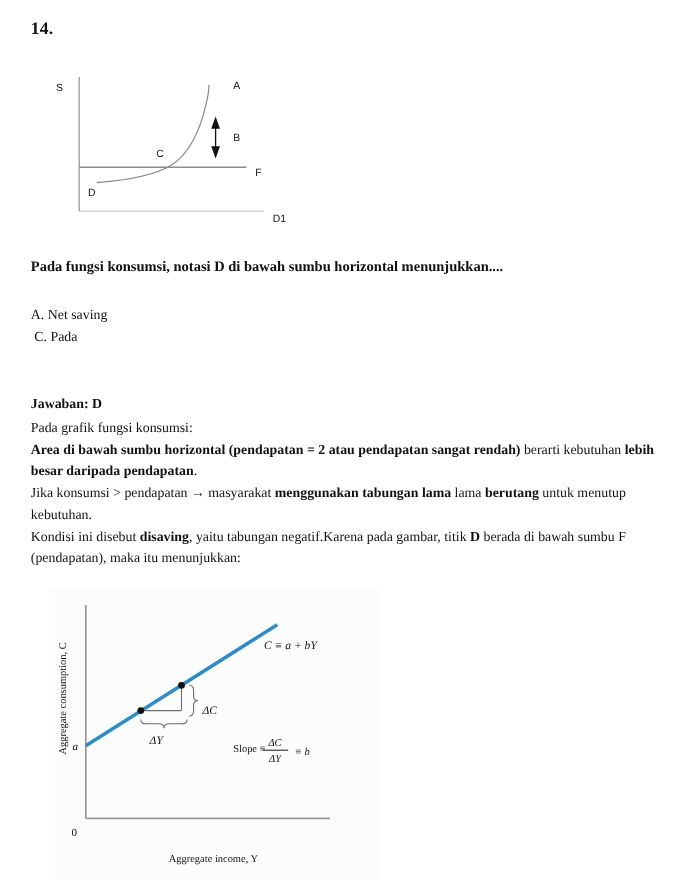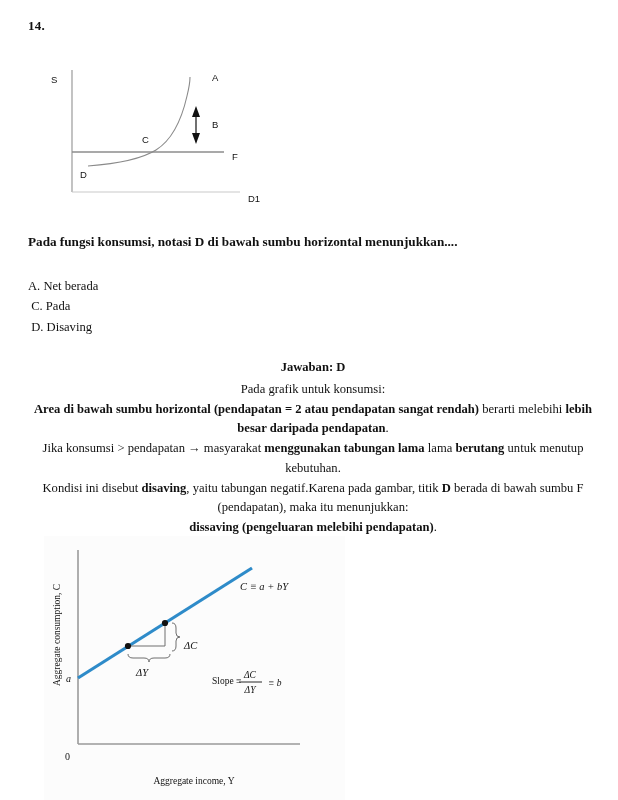--- a/index.html
+++ b/index.html
@@ -14,21 +14,21 @@
     font-family: "Liberation Serif", serif;
     color: #111111;
     overflow: hidden;
   }
 
   
   .qnum {
     position: absolute;
     left: 28px;
     top: 18px;
-    font-size: 13px;
+    font-size: 16px;
     font-weight: bold;
     letter-spacing: 0.2px;
   }
 
   
   .fig1 {
     position: absolute;
     left: 44px;
     top: 62px;
     width: 232px;
@@ -59,21 +59,20 @@
   .options .opt { white-space: pre; }
 
   
   .answer {
     position: absolute;
     left: 28px;
     top: 358px;
     width: 570px;
     font-size: 12.6px;
     line-height: 1.57;
-    text-align: center;
   }
   .answer .ans-head {
     font-weight: bold;
     margin-bottom: 2px;
   }
   .answer p {
     margin: 0;
   }
   .answer b { font-weight: bold; }
 
@@ -116,32 +115,30 @@
     <text x="98" y="81" font-family="Liberation Sans, sans-serif" font-size="9.5" fill="#111111">C</text>
     <text x="36" y="116" font-family="Liberation Sans, sans-serif" font-size="9.5" fill="#111111">D</text>
     <text x="188" y="98" font-family="Liberation Sans, sans-serif" font-size="9.5" fill="#111111">F</text>
     <text x="204" y="140" font-family="Liberation Sans, sans-serif" font-size="9.5" fill="#111111">D1</text>
   </svg>
 </div>
 
 <div class="stem">Pada fungsi konsumsi, notasi D di bawah sumbu horizontal menunjukkan....</div>
 
 <div class="options">
-  <div class="opt">A. Net berada</div>
+  <div class="opt">A. Net saving</div>
   <div class="opt"> C. Pada</div>
-  <div class="opt"> D. Disaving</div>
 </div>
 
 <div class="answer">
   <p class="ans-head">Jawaban: D</p>
-  <p> Pada grafik untuk konsumsi:</p>
-  <p><b>Area di bawah sumbu horizontal (pendapatan = 2 atau pendapatan sangat rendah)</b><span> berarti melebihi </span><b>lebih besar daripada pendapatan</b><span>.</span></p>
+  <p> Pada grafik fungsi konsumsi:</p>
+  <p><b>Area di bawah sumbu horizontal (pendapatan = 2 atau pendapatan sangat rendah)</b><span> berarti kebutuhan </span><b>lebih besar daripada pendapatan</b><span>.</span></p>
   <p><span>Jika konsumsi &gt; pendapatan → masyarakat </span><b>menggunakan tabungan lama</b><span> lama </span><b>berutang</b><span> untuk menutup kebutuhan.</span></p>
   <p><span>Kondisi ini disebut </span><b>disaving</b><span>, yaitu tabungan negatif.Karena pada gambar, titik </span><b>D</b><span> berada di bawah sumbu F (pendapatan), maka itu menunjukkan:</span></p>
-  <p><b>dissaving (pengeluaran melebihi pendapatan)</b><span>.</span></p>
 </div>
 
 <div class="fig2">
   <svg width="301" height="264" viewBox="0 0 301 264">
 
     <line x1="34" y1="14" x2="34" y2="208" stroke="#9a9a9a" stroke-width="1.6"></line>
     <line x1="34" y1="208" x2="256" y2="208" stroke="#9a9a9a" stroke-width="1.6"></line>
 
     <line x1="34" y1="142" x2="208" y2="32" stroke="#2e8bc9" stroke-width="3.2"></line>
 

